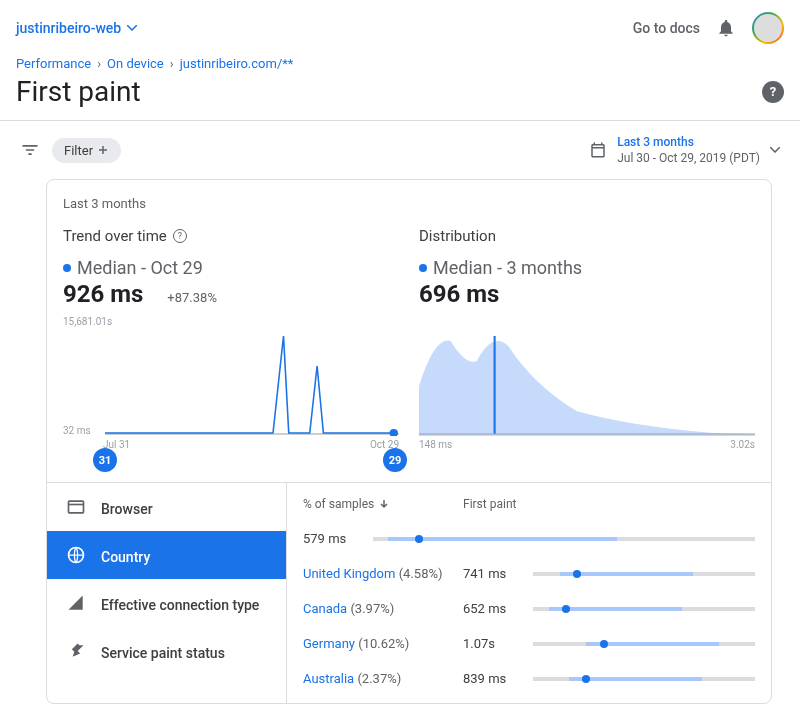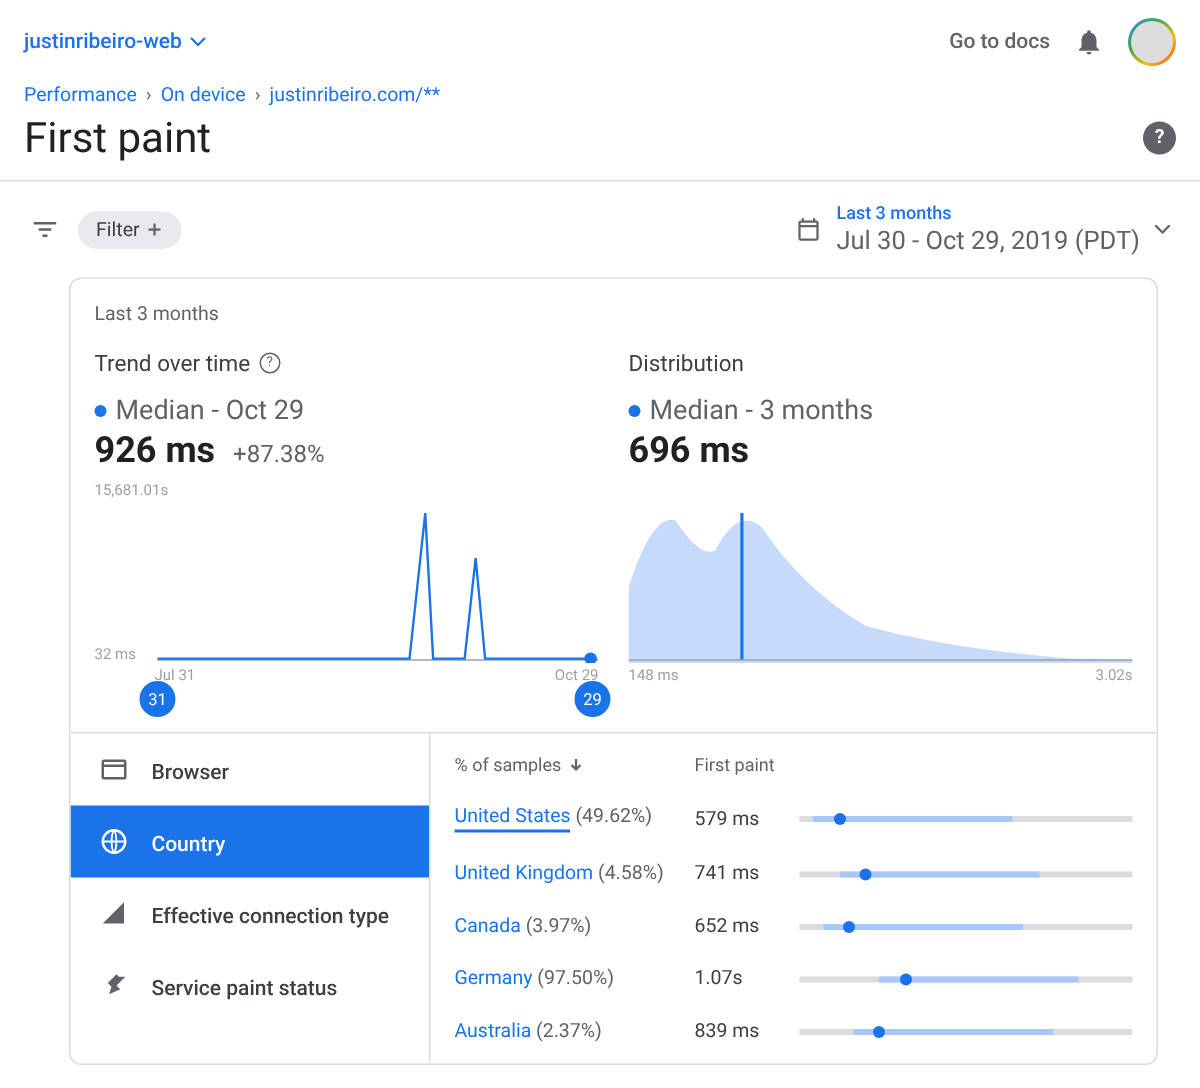--- a/index.html
+++ b/index.html
@@ -18,35 +18,35 @@
 .title-row { display: flex; align-items: center; justify-content: space-between; }
 .page-title { font-size: 28px; font-weight: 400; color: #202124; }
 .help-icon { width: 22px; height: 22px; border-radius: 50%; background: #5f6368; color: #fff; display: flex; align-items: center; justify-content: center; font-size: 13px; font-weight: bold; cursor: pointer; }
 .toolbar { display: flex; align-items: center; justify-content: space-between; padding: 14px 20px; }
 .toolbar-left { display: flex; align-items: center; gap: 12px; }
 .filter-icon { cursor: pointer; }
 .filter-pill { display: flex; align-items: center; gap: 4px; background: #e8eaed; border-radius: 16px; padding: 5px 12px; font-size: 13px; color: #3c4043; cursor: pointer; }
 .date-range { display: flex; align-items: center; gap: 10px; cursor: pointer; }
 .date-text { display: flex; flex-direction: column; gap: 2px; }
 .date-label { font-size: 12px; color: #1a73e8; font-weight: 500; }
-.date-sub { font-size: 17px; color: #5f6368; }
+.date-sub { font-size: 12px; color: #5f6368; }
 .card { border: 1px solid #dadce0; border-radius: 8px; margin: 0 28px 20px 46px; overflow: hidden; }
 .card-header { padding: 16px; font-size: 13px; color: #5f6368; }
 .charts-row { display: flex; gap: 20px; padding: 0 16px 16px; }
 .chart-panel { flex: 1; }
 .chart-title { display: flex; align-items: center; gap: 6px; font-size: 15px; color: #3c4043; margin-bottom: 12px; }
 .small-help { width: 14px; height: 14px; border: 1.5px solid #5f6368; border-radius: 50%; display: inline-flex; align-items: center; justify-content: center; font-size: 9px; color: #5f6368; }
 .legend-row { display: flex; align-items: center; gap: 6px; font-size: 18px; color: #5f6368; margin-bottom: 2px; }
 .legend-dot { width: 8px; height: 8px; border-radius: 50%; background: #1a73e8; }
 .big-value { font-size: 24px; font-weight: 700; color: #202124; }
-.delta { font-size: 16px; color: #5f6368; margin-left: 8px; font-weight: 400; }
+.delta { font-size: 13px; color: #5f6368; margin-left: 20px; font-weight: 400; }
 .chart-body { position: relative; height: 120px; margin-top: 8px; }
 .y-label { position: absolute; font-size: 10px; color: #9aa0a6; }
 .x-label { position: absolute; bottom: -14px; font-size: 10px; color: #9aa0a6; }
-.date-chip { position: absolute; bottom: -36px; background: #1a73e8; color: #fff; font-size: 11px; font-weight: 400; width: 24px; height: 24px; border-radius: 50%; display: flex; align-items: center; justify-content: center; }
+.date-chip { position: absolute; bottom: -36px; background: #1a73e8; color: #fff; font-size: 11px; font-weight: 700; width: 24px; height: 24px; border-radius: 50%; display: flex; align-items: center; justify-content: center; }
 .breakdown { display: flex; border-top: 1px solid #dadce0; }
 .dimensions { width: 240px; border-right: 1px solid #dadce0; }
 .dim-item { display: flex; align-items: flex-end; gap: 14px; padding: 14px 18px; font-size: 14px; font-weight: 500; color: #3c4043; cursor: pointer; }
 .dim-item.active { background: #1a73e8; color: #fff; }
 .dim-icon { width: 22px; display: flex; align-items: center; justify-content: center; }
 .table-area { flex: 1; padding: 0; }
 .table-header { display: flex; padding: 14px 16px 10px; font-size: 12px; color: #5f6368; }
 .col-samples { width: 160px; display: flex; align-items: center; gap: 4px; }
 .col-paint { flex: 0 0 70px; }
 .col-bar { flex: 1; }
@@ -220,21 +220,20 @@
           <span>% of samples</span>
           <svg width="12" height="12" viewBox="0 0 12 12">
               <path d="M6 2v7M3 6l3 3 3-3" stroke="#5f6368" fill="none" stroke-width="1.5"></path>
             </svg>
         </div>
         <div class="col-paint">First paint</div>
         <div class="col-bar"></div>
       </div>
       <div id="table-rows">
           <div class="table-row">
-            <div class="row-label"><span class="row-underline">United States</span> <span class="row-pct">(49.62%)</span></div>
             <div class="row-value">579 ms</div>
             <div class="row-bar">
               <div class="row-bar-fill" style="left:4%;width:60%"></div>
               <div class="row-bar-dot" style="left:12%"></div>
             </div>
           </div>
           <div class="table-row">
             <div class="row-label">United Kingdom <span class="row-pct">(4.58%)</span></div>
             <div class="row-value">741 ms</div>
             <div class="row-bar">
@@ -244,21 +243,21 @@
           </div>
           <div class="table-row">
             <div class="row-label">Canada <span class="row-pct">(3.97%)</span></div>
             <div class="row-value">652 ms</div>
             <div class="row-bar">
               <div class="row-bar-fill" style="left:7%;width:60%"></div>
               <div class="row-bar-dot" style="left:15%"></div>
             </div>
           </div>
           <div class="table-row">
-            <div class="row-label">Germany <span class="row-pct">(97.50%)</span></div>
+            <div class="row-label">Germany <span class="row-pct">(10.62%)</span></div>
             <div class="row-value">1.07s</div>
             <div class="row-bar">
               <div class="row-bar-fill" style="left:24%;width:60%"></div>
               <div class="row-bar-dot" style="left:32%"></div>
             </div>
           </div>
           <div class="table-row">
             <div class="row-label">Australia <span class="row-pct">(2.37%)</span></div>
             <div class="row-value">839 ms</div>
             <div class="row-bar">

